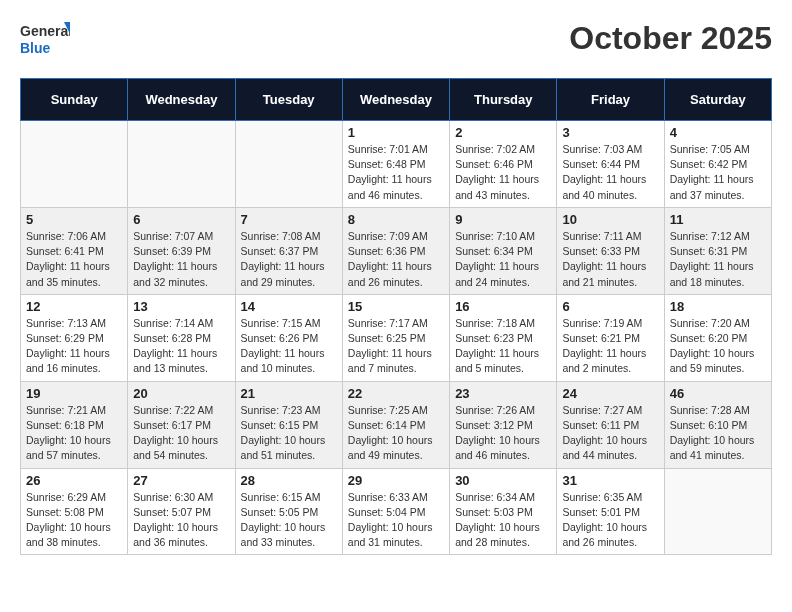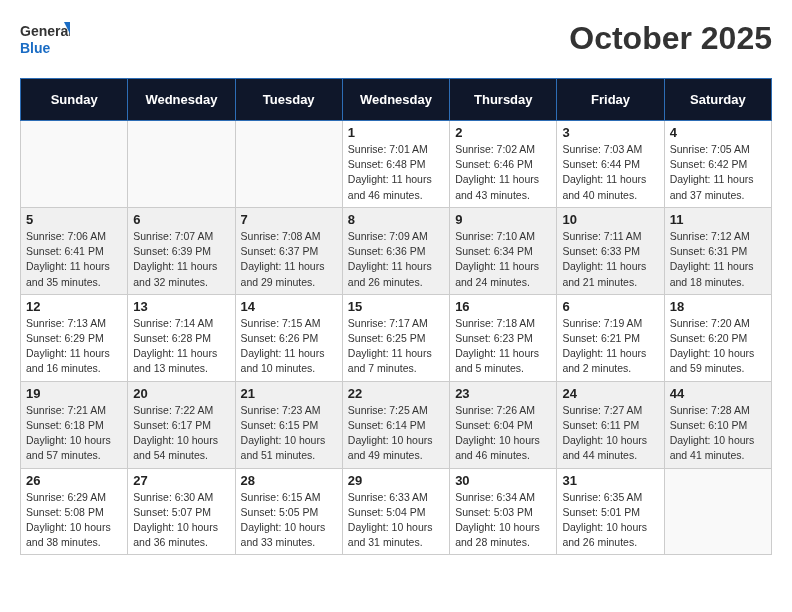--- a/index.html
+++ b/index.html
@@ -241,31 +241,31 @@
         </td>
         <td>
           <span class="day-num">22</span>
           <div class="day-info">Sunrise: 7:25 AM
 Sunset: 6:14 PM
 Daylight: 10 hours and 49 minutes.</div>
         </td>
         <td>
           <span class="day-num">23</span>
           <div class="day-info">Sunrise: 7:26 AM
-Sunset: 6:04 PM
+Sunset: 3:12 PM
 Daylight: 10 hours and 46 minutes.</div>
         </td>
         <td>
           <span class="day-num">24</span>
           <div class="day-info">Sunrise: 7:27 AM
 Sunset: 6:11 PM
 Daylight: 10 hours and 44 minutes.</div>
         </td>
         <td>
-          <span class="day-num">44</span>
+          <span class="day-num">46</span>
           <div class="day-info">Sunrise: 7:28 AM
 Sunset: 6:10 PM
 Daylight: 10 hours and 41 minutes.</div>
         </td>
       </tr>
       <tr>
         <td>
           <span class="day-num">26</span>
           <div class="day-info">Sunrise: 6:29 AM
 Sunset: 5:08 PM

